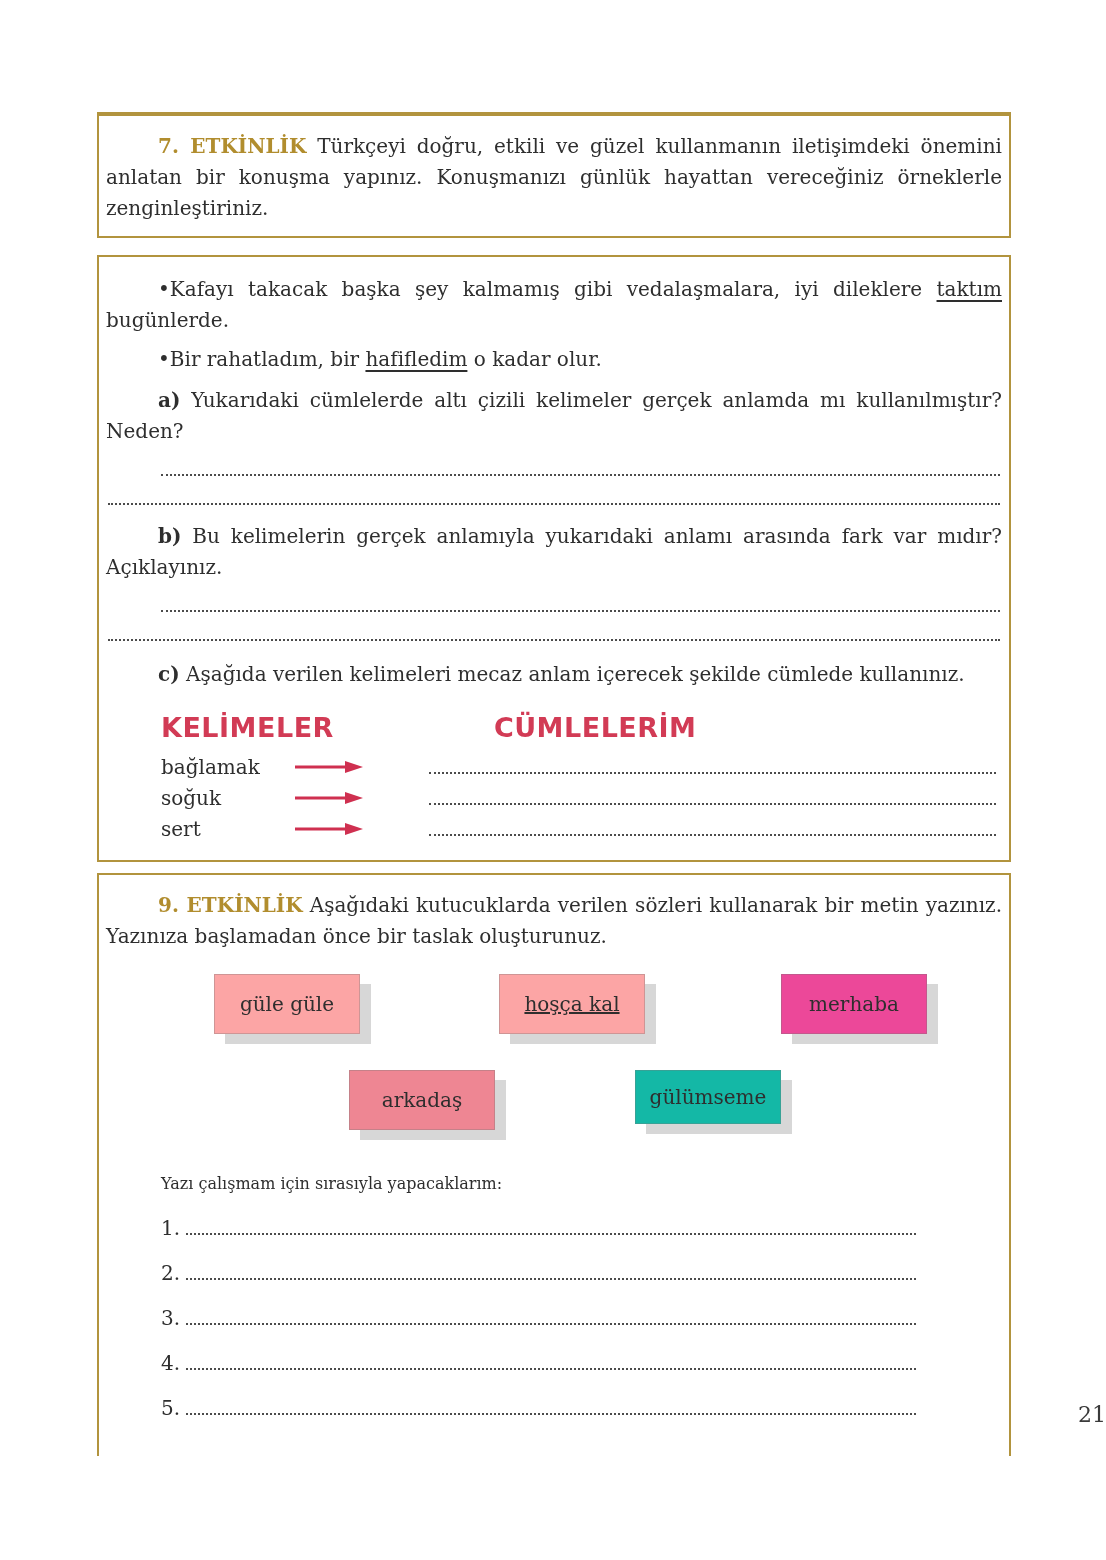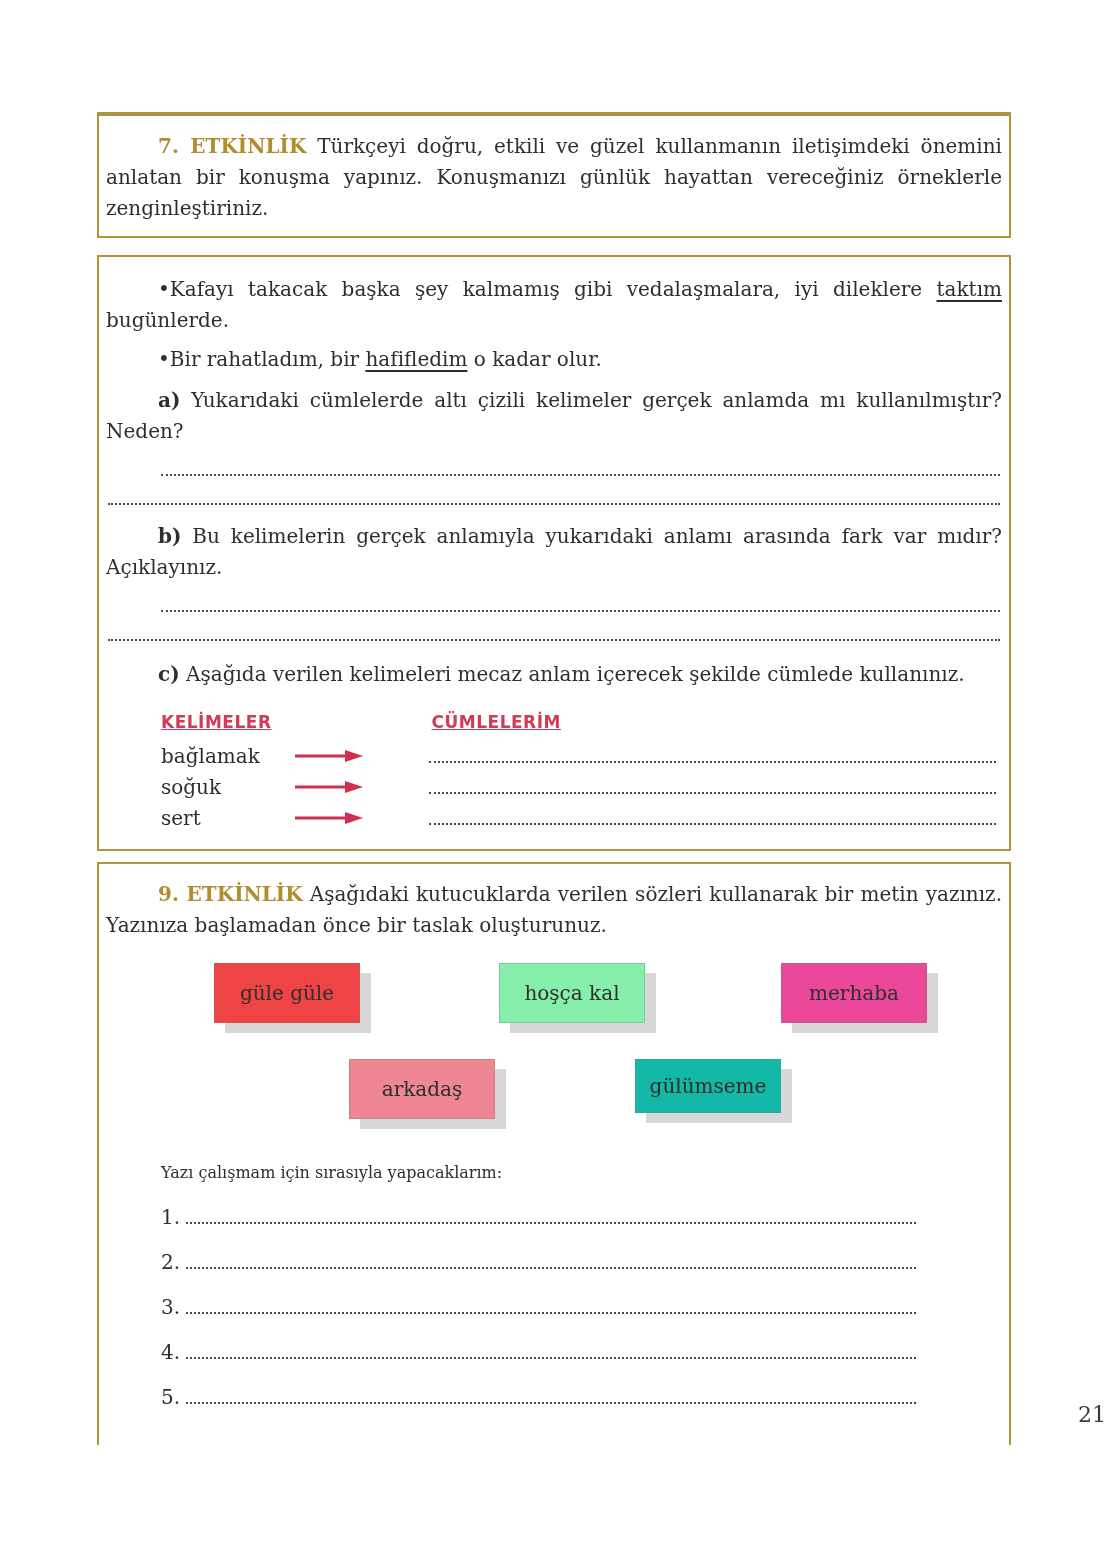--- a/index.html
+++ b/index.html
@@ -34,24 +34,23 @@
   .bullet-p u { text-underline-offset: 4px; }
   .ansline {
     border-bottom: 2px dotted #4b4b4b;
     height: 2px;
     margin: 27px 2px 0 2px;
   }
   .ansline.indent { margin-left: 55px; }
   .word-table { margin-top: 22px; padding-left: 55px; padding-right: 6px; }
   .wt-head { display: flex; margin-bottom: 8px; }
   .wt-head span {
-    color: #d23b55; font-weight: bold; font-size: 17px;
+    color: #d23b55; font-weight: bold; font-size: 27px;
     font-family: "DejaVu Sans", "Liberation Sans", sans-serif;
     letter-spacing: 0.5px;
-    text-decoration: underline;
   }
   .wt-head .h2 { margin-left: 160px; }
   .wt-row { display: flex; align-items: center; height: 31px; }
   .wt-word { font-size: 20px; width: 132px; }
   .wt-arrow { width: 72px; flex: 0 0 72px; }
   .wt-dots { flex: 1; margin-left: 64px; border-bottom: 2px dotted #4b4b4b; height: 2px; align-self: center; margin-top: 12px; }
   .cards-row { display: flex; margin-top: 22px; }
   .card {
     width: 146px; height: 60px;
     display: flex; align-items: center; justify-content: center;
@@ -130,24 +129,24 @@
           </svg>
         <div class="wt-dots"></div>
       </div>
     </div>
   </section>
 
   <section class="box box9">
     <p class="para"><b class="label-gold">9. ETKİNLİK</b> <span>Aşağıdaki kutucuklarda verilen sözleri kullanarak bir metin yazınız. Yazınıza başlamadan önce bir taslak oluşturunuz.</span></p>
 
     <div class="cards-row row1">
-      <div class="card c1" style="background-color: #ef4444;">
+      <div class="card c1" style="background-color: #fca5a5;">
           <span>güle güle</span>
         </div>
-      <div class="card c2" style="background-color: #86efac;">
+      <div class="card c2" style="background-color: #fca5a5; text-decoration: underline;">
           <span>hoşça kal</span>
         </div>
       <div class="card c3" style="background-color: #ec4899;">
           <span>merhaba</span>
         </div>
     </div>
     <div class="cards-row row2">
       <div class="card c4" style="background-color: rgb(238, 134, 147);">
           <span>arkadaş</span>
         </div>

